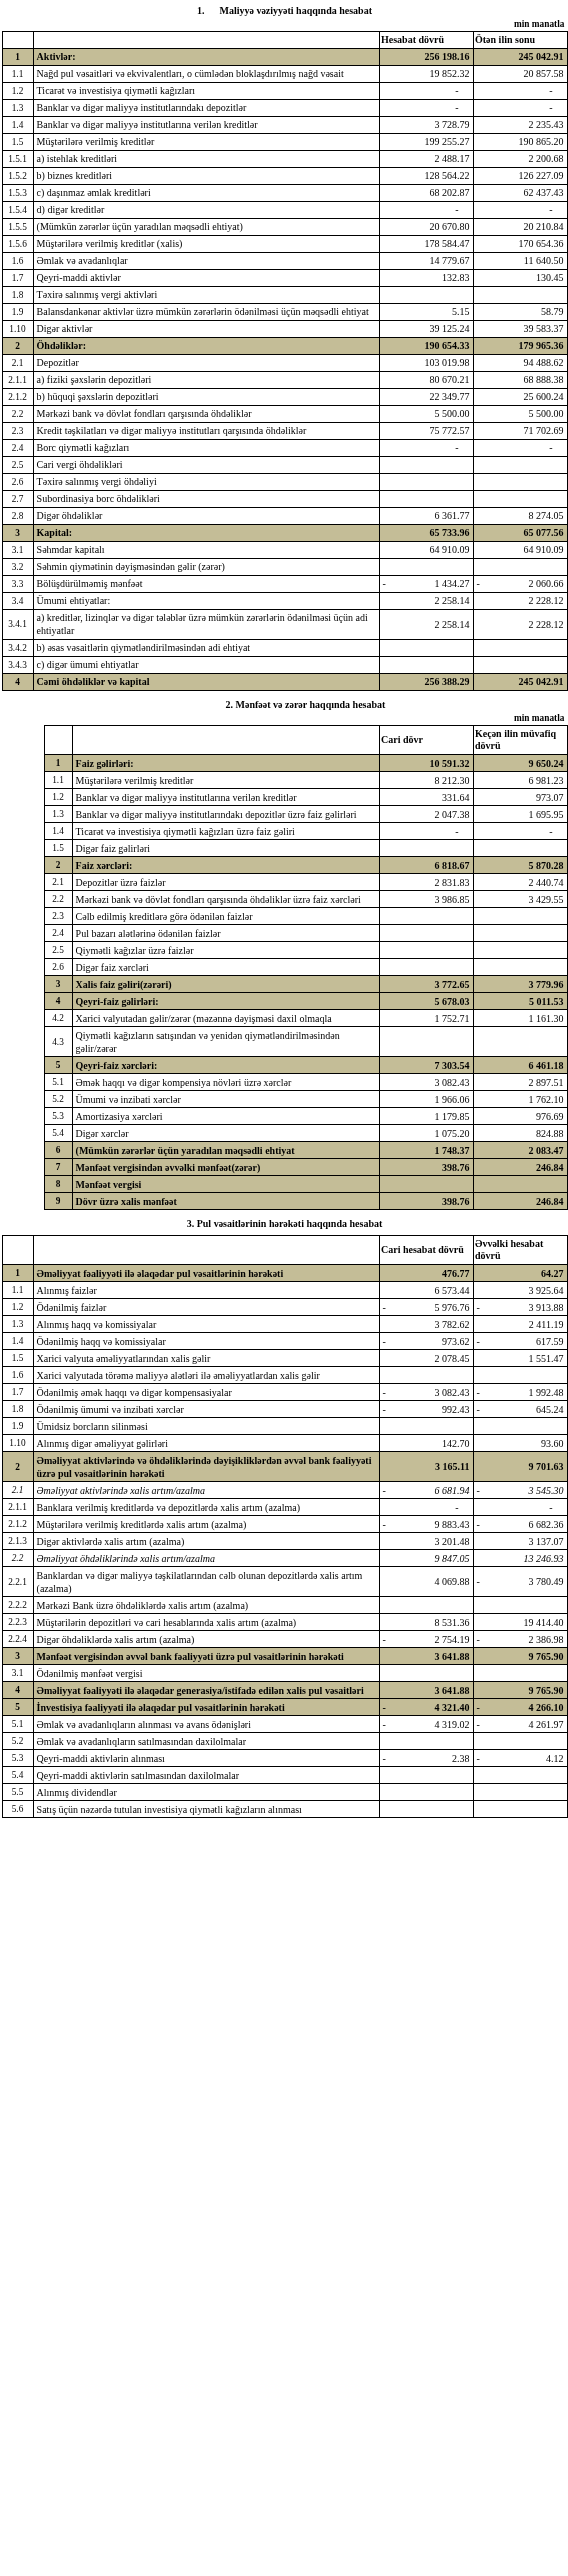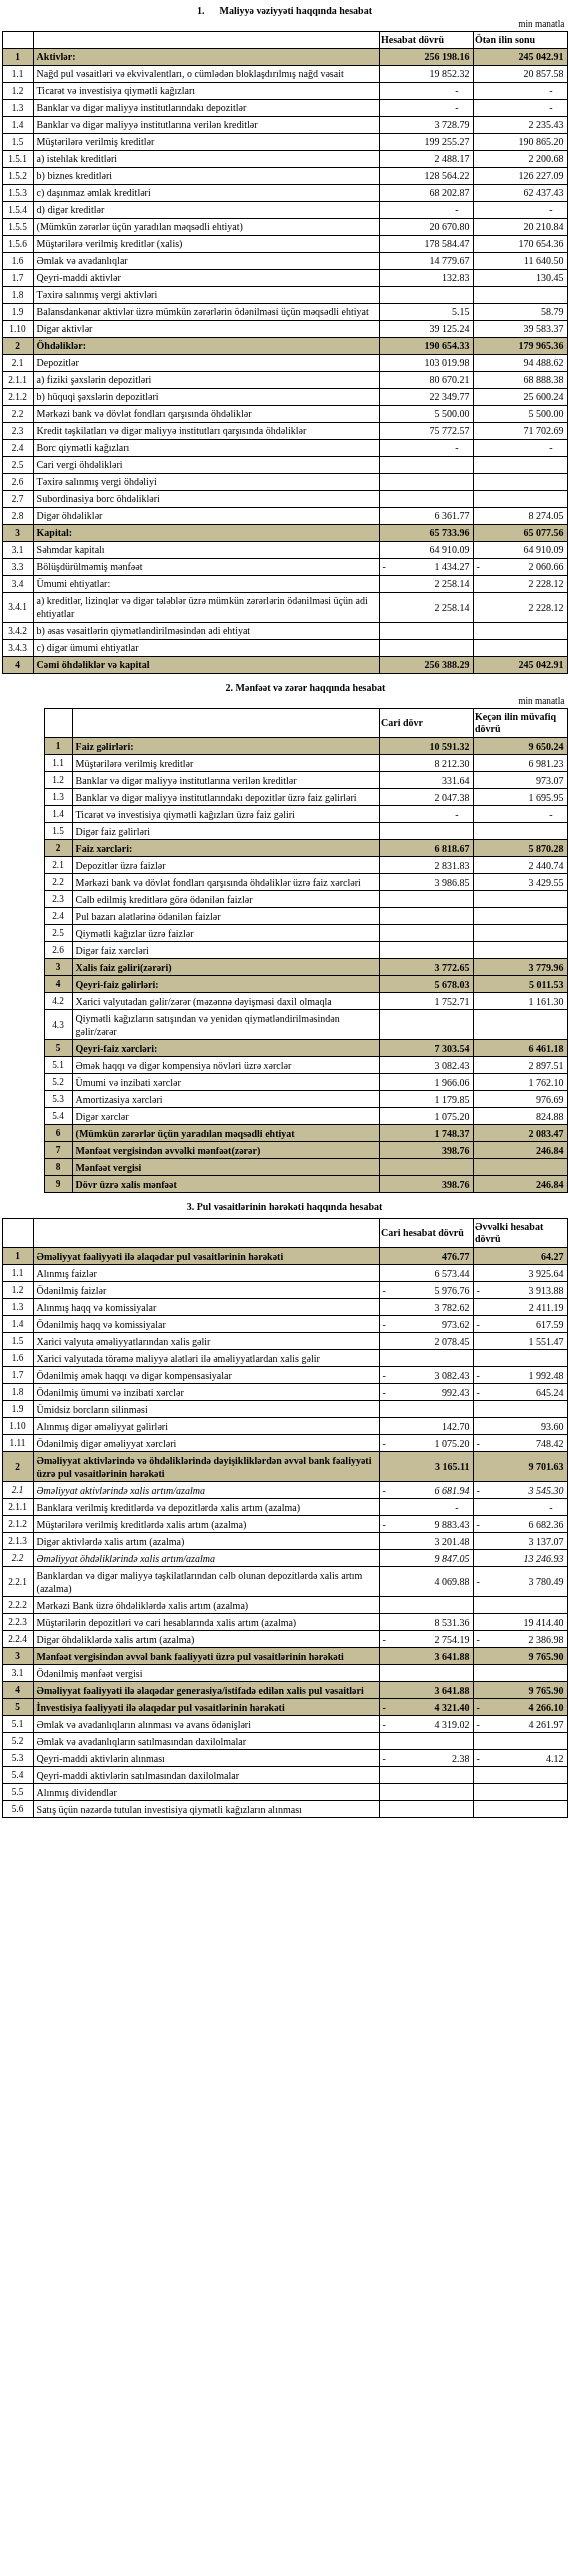--- a/index.html
+++ b/index.html
@@ -19,21 +19,21 @@
   .report-title {
     text-align: center;
     font-weight: bold;
     font-size: 10px;
     line-height: 1.25;
     white-space: pre-wrap;
     margin-top: 3.1px;
   }
   .unit-note {
     text-align: right;
-    font-weight: normal;
+    font-weight: bold;
     font-size: 9.3px;
     line-height: 1.2;
     padding-right: 3.1px;
     margin: 2.3px 0 0.8px 0;
   }
   .table-gap { height: 4.6px; }
   table.fin-table {
     border-collapse: collapse;
     width: 100%;
     table-layout: fixed;
@@ -263,20 +263,26 @@
             <td class="val">65 733.96</td>
             <td class="val">65 077.56</td>
           </tr>
           <tr>
             <td class="no">3.1</td>
             <td class="label">Səhmdar kapitalı</td>
             <td class="val">64 910.09</td>
             <td class="val">64 910.09</td>
           </tr>
           <tr>
+            <td class="no">3.2</td>
+            <td class="label">Səhmin qiymətinin dəyişməsindən gəlir (zərər)</td>
+            <td class="val"></td>
+            <td class="val"></td>
+          </tr>
+          <tr>
             <td class="no">3.3</td>
             <td class="label">Bölüşdürülməmiş mənfəət</td>
             <td class="val"><span class="minus">-</span><span>1 434.27</span></td>
             <td class="val"><span class="minus">-</span><span>2 060.66</span></td>
           </tr>
           <tr>
             <td class="no">3.4</td>
             <td class="label">Ümumi ehtiyatlar:</td>
             <td class="val">2 258.14</td>
             <td class="val">2 228.12</td>
@@ -570,26 +576,20 @@
             <td class="label">Ümidsiz borcların silinməsi</td>
             <td class="val"></td>
             <td class="val"></td>
           </tr>
           <tr>
             <td class="no">1.10</td>
             <td class="label">Alınmış digər əməliyyat gəlirləri</td>
             <td class="val">142.70</td>
             <td class="val">93.60</td>
           </tr>
-          <tr>
-            <td class="no">1.11</td>
-            <td class="label">Ödənilmiş digər əməliyyat xərcləri</td>
-            <td class="val"><span class="minus">-</span><span>1 075.20</span></td>
-            <td class="val"><span class="minus">-</span><span>748.42</span></td>
-          </tr>
           <tr class="s">
             <td class="no">2</td>
             <td class="label">Əməliyyat aktivlərində və öhdəliklərində dəyişikliklərdən əvvəl bank fəaliyyəti üzrə pul vəsaitlərinin hərəkəti</td>
             <td class="val">3 165.11</td>
             <td class="val">9 701.63</td>
           </tr>
           <tr class="i">
             <td class="no">2.1</td>
             <td class="label">Əməliyyat aktivlərində xalis artım/azalma</td>
             <td class="val"><span class="minus">-</span><span>6 681.94</span></td>

